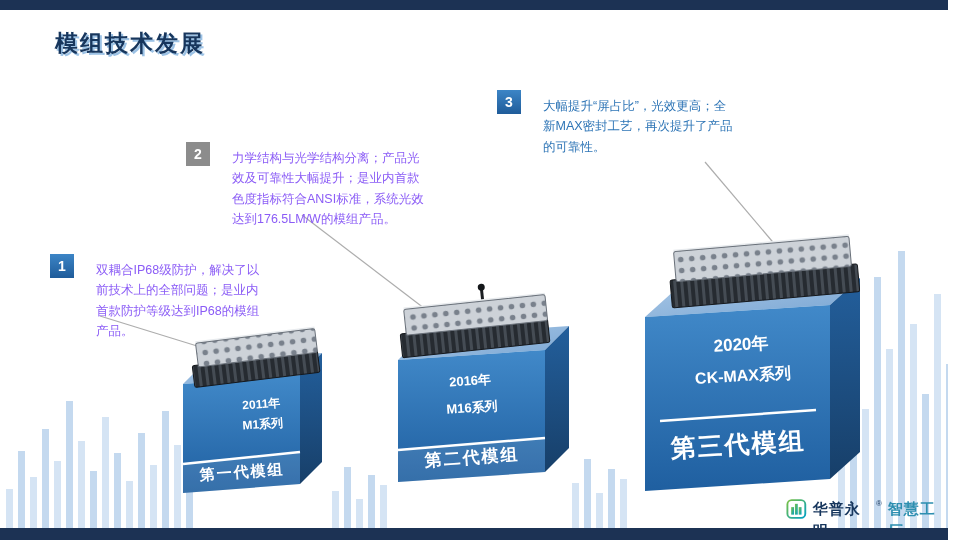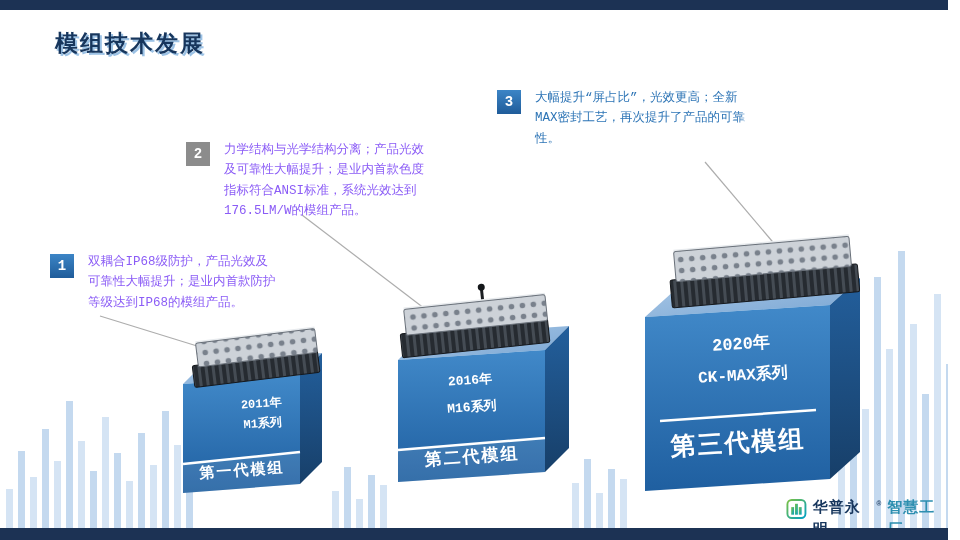--- a/index.html
+++ b/index.html
@@ -1,29 +1,29 @@
 <!DOCTYPE html>
 <html><head>
 <meta charset="utf-8">
 <style>
   html,body{margin:0;padding:0;}
   .stage{position:relative;width:948px;height:540px;background:#ffffff;overflow:hidden;
-         font-family:Liberation Mono, monospace;}
+         font-family:Liberation Sans, sans-serif;}
   .bar{position:absolute;left:0;width:100%;background:#1c3254;}
   .bar.top{top:0;height:10px;}
   .bar.bottom{bottom:0;height:12px;}
   .title{position:absolute;left:55px;top:28px;margin:0;font-size:23px;font-weight:bold;
          color:#17365d;letter-spacing:2px;text-shadow:2px 2px 0 #9cc2e5;}
   .scene{position:absolute;left:0;top:0;width:960px;height:540px;}
   .callout{position:absolute;}
   .badge{position:absolute;left:0;top:2px;width:24px;height:24px;color:#fff;font-weight:bold;
          font-size:14px;display:flex;align-items:center;justify-content:center;}
   .badge.blue{background:linear-gradient(180deg,#3c85c6,#1f5c9a);}
   .badge.gray{background:#8c8c8c;}
-  .ctext{margin:0;padding-left:38px;font-size:12.5px;line-height:1.62;}
+  .ctext{margin:8px;padding-left:38px;font-size:12.5px;line-height:1.62;}
   .graytext{color:#8b5cf6;}
   .bluetext{color:#2e75b6;}
   .c1{left:50px;top:252px;width:228px;}
   .c2{left:186px;top:140px;width:246px;}
   .c3{left:497px;top:88px;width:248px;}
   .cube-text{position:absolute;color:#fff;text-align:center;font-weight:bold;line-height:1;}
   .t1{left:206px;top:398px;width:112px;font-size:12px;transform:rotate(-4deg);}
   .t1 .series{margin-top:8px;}
   .t2{left:405px;top:374px;width:132px;font-size:13px;transform:rotate(-4deg);}
   .t2 .series{margin-top:14px;}
@@ -159,21 +159,21 @@
       <rect x="4" y="36" width="188" height="28" rx="2" fill="url(#fins)" stroke="#15181c" stroke-width="1"></rect>
       <rect x="10" y="6" width="176" height="3" fill="#e8ebee"></rect>
       <rect x="10" y="8" width="176" height="30" rx="2" fill="url(#leds)" stroke="#6a717a" stroke-width="1"></rect>
     </g>
   </svg>
 
   <h1 class="title">模组技术发展</h1>
 
   <div class="callout c1">
     <div class="badge blue">1</div>
-    <p class="ctext graytext">双耦合IP68级防护，产品光效及可靠性大幅提升；是业内首款防护等级达到IP68的模组产品。</p>
+    <p class="ctext graytext">双耦合IP68级防护，解决了以前技术上的全部问题；是业内首款防护等级达到IP68的模组产品。</p>
   </div>
 
   <div class="callout c2">
     <div class="badge gray">2</div>
     <p class="ctext graytext">力学结构与光学结构分离；产品光效及可靠性大幅提升；是业内首款色度指标符合ANSI标准，系统光效达到176.5LM/W的模组产品。</p>
   </div>
 
   <div class="callout c3">
     <div class="badge blue">3</div>
     <p class="ctext bluetext">大幅提升“屏占比”，光效更高；全新MAX密封工艺，再次提升了产品的可靠性。</p>

